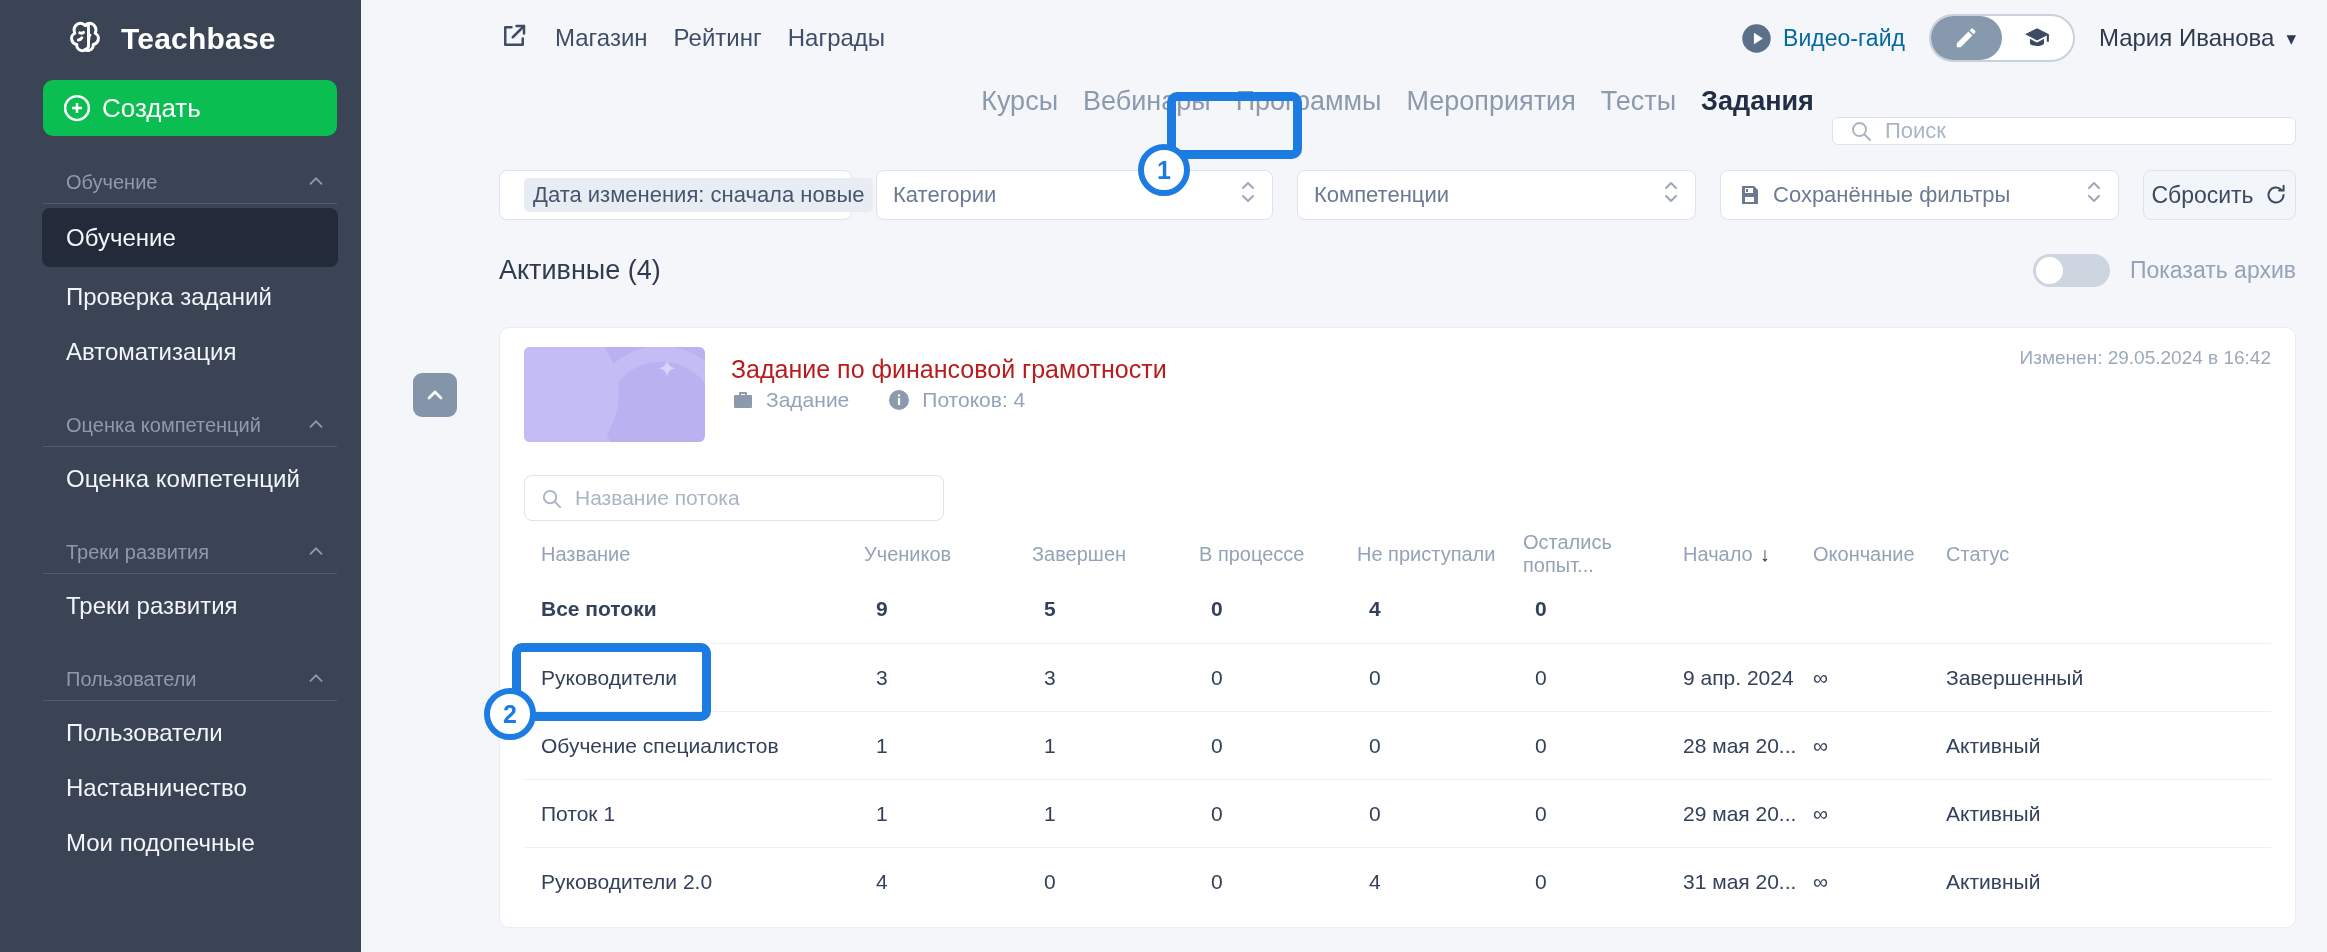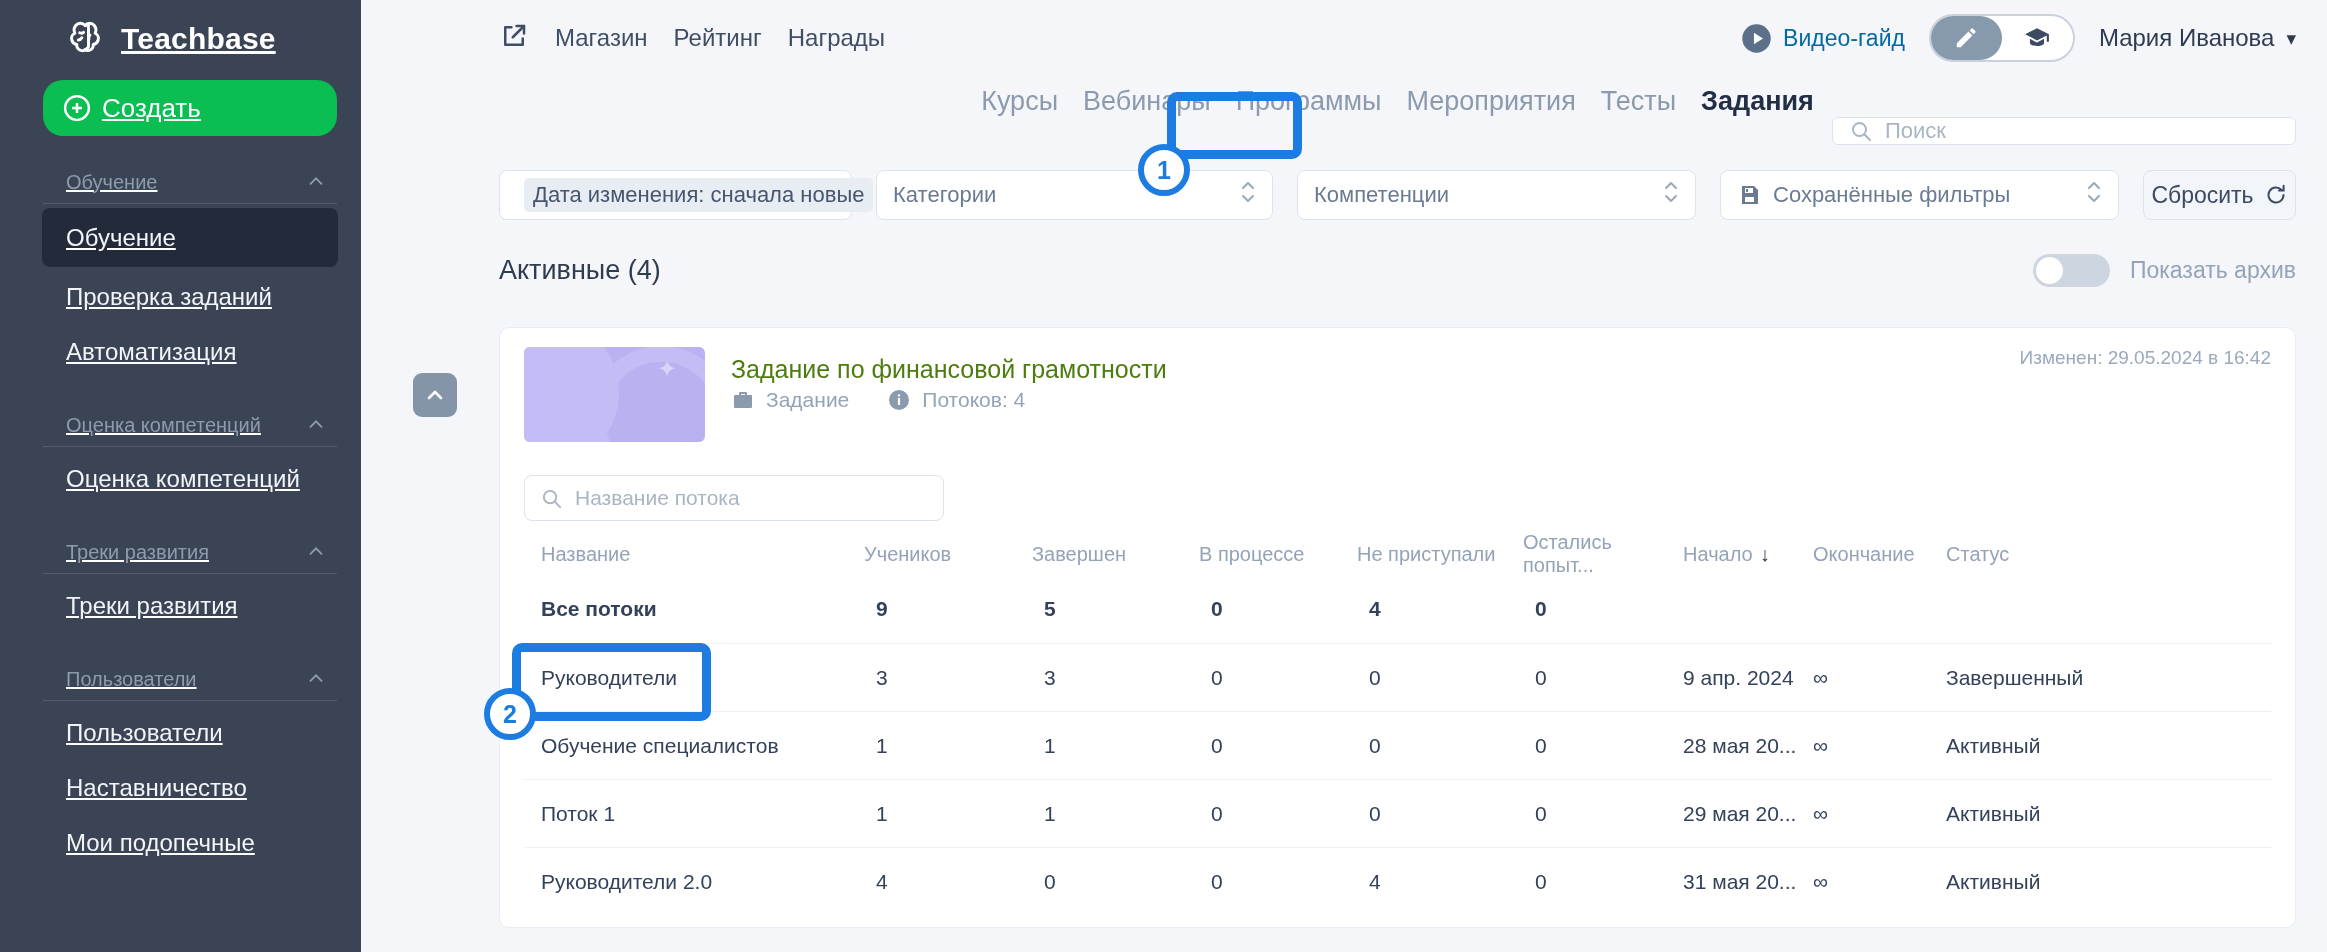--- a/index.html
+++ b/index.html
@@ -1,25 +1,25 @@
 <!DOCTYPE html>
 <html><head>
 <meta charset="utf-8">
 <style>
   * { box-sizing: border-box; margin: 0; padding: 0; }
   html,body { width:2327px; height:952px; }
   body { font-family: "Liberation Sans", "DejaVu Sans", sans-serif; background:#f4f6fa; }
   .page { position:relative; width:2327px; height:952px; display:flex; overflow:hidden; background:#f4f6fa; }
 
   
-  .sidebar { width:361px; flex-shrink:0; background:#3b4454; color:#fff; display:flex; flex-direction:column;text-decoration:underline; }
+  .sidebar { width:361px; flex-shrink:0; background:#3b4454; color:#fff; display:flex; flex-direction:column; }
   .logo { display:flex; align-items:center; gap:15px; padding:18px 0 0 64px; }
   .logo svg { width:42px; height:42px; }
   .logo-text { font-size:30px; font-weight:700; letter-spacing:.2px; }
-  .create-btn { margin:20px 24px 0 43px; height:56px; background:#0abe52; border:none; border-radius:20px;
+  .create-btn { margin:20px 24px 0 43px; height:56px; background:#0abe52; border:none; border-radius:10px;
     color:#fff; font-size:26px; font-weight:500; display:flex; align-items:center; gap:10px; padding-left:19px;
     cursor:pointer; font-family:inherit; }
   .create-btn svg { width:30px; height:30px; }
   .sec { margin-top:33px; }
   .sec-head { display:flex; align-items:center; justify-content:space-between; padding:0 34px 0 66px;
     color:#8e9bad; font-size:20px; height:26px; }
   .sec-head svg { width:22px; height:22px; stroke:#8e9bad; }
   .sec-divider { border:none; border-top:1px solid #525c6c; margin:8px 24px 4px 43px; }
   .item { height:55px; display:flex; align-items:center; padding-left:66px; font-size:24px; color:#f2f5f9; cursor:pointer; }
   .item.active { background:#232b3a; border-radius:8px; margin:2px 23px 2px 42px; padding-left:24px; height:59px; }
@@ -79,21 +79,21 @@
   .collapse-btn { position:absolute; left:-86px; top:46px; width:44px; height:44px; background:#8495aa; border:none;
     border-radius:9px; display:flex; align-items:center; justify-content:center; cursor:pointer; }
   .collapse-btn svg { width:24px; height:24px; }
   .card { background:#fff; border:1px solid #e9edf3; border-radius:10px; height:601px; padding:19px 24px 0; }
   .card-head { display:flex; align-items:flex-start; gap:26px; }
   .thumb { width:181px; height:95px; border-radius:6px; background:#b9b1f0; position:relative; overflow:hidden; flex-shrink:0; }
   .thumb::before { content:""; position:absolute; left:-60px; top:-32px; width:155px; height:155px; border-radius:50%; background:#c4bcf4; }
   .thumb::after { content:""; position:absolute; right:-28px; bottom:-48px; width:112px; height:112px; border-radius:50%;
     border:16px solid #c4bcf4; }
   .sparkle { position:absolute; right:28px; top:8px; color:#d9d3f9; font-size:24px; }
-  .card-title { margin-top:8px; font-size:25px; font-weight:500; color:#4d7c0f; }
+  .card-title { margin-top:8px; font-size:25px; font-weight:500; color:#b91c1c; }
   .card-meta { margin-top:4px; display:flex; align-items:center; gap:38px; }
   .meta-item { display:flex; align-items:center; gap:11px; font-size:21px; color:#94a3b8; }
   .meta-item svg { width:24px; height:24px; }
   .modified { margin-left:auto; font-size:19px; color:#9aa9bc; white-space:nowrap; }
 
   .flow-search { margin-top:33px; width:420px; height:46px; border:1px solid #dce3ec; border-radius:8px;
     display:flex; align-items:center; gap:12px; padding:0 15px; background:#fff; }
   .flow-search svg { width:23px; height:23px; flex-shrink:0; }
   .flow-search input { border:none; outline:none; font-size:21px; color:#3f4e66; width:100%; font-family:inherit; background:transparent; }
   .flow-search input::placeholder { color:#a9b5c5; }

